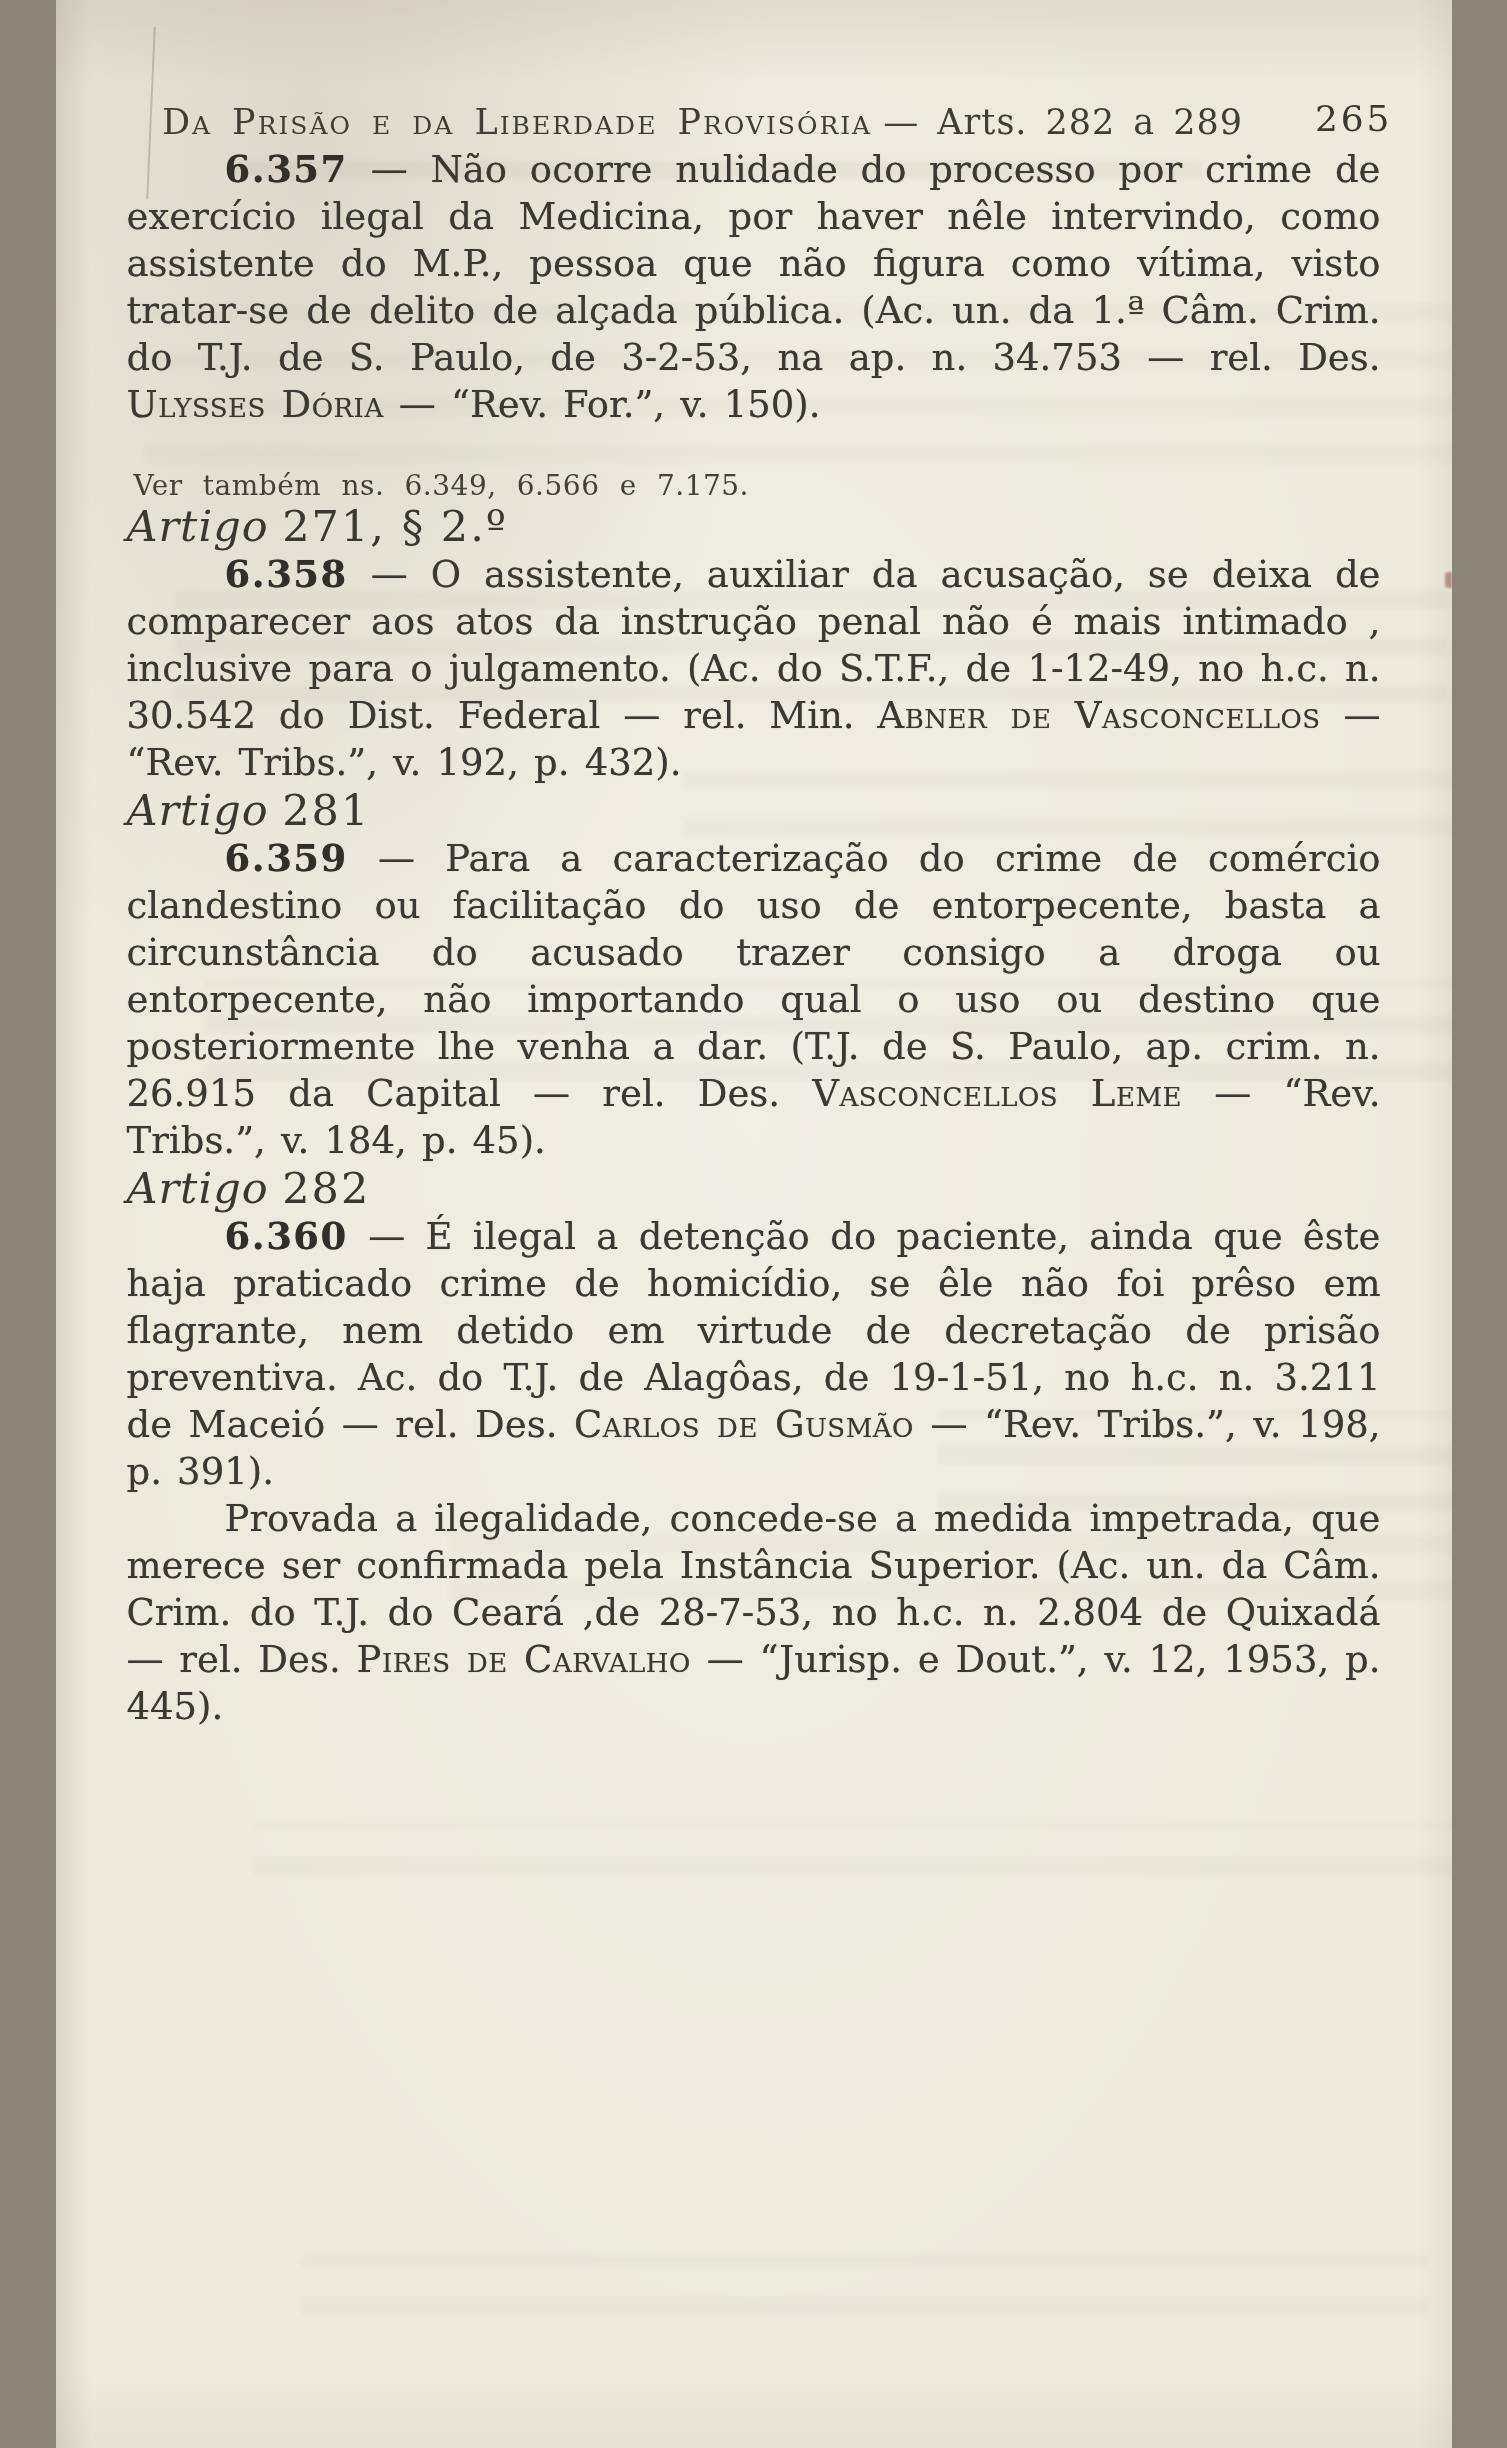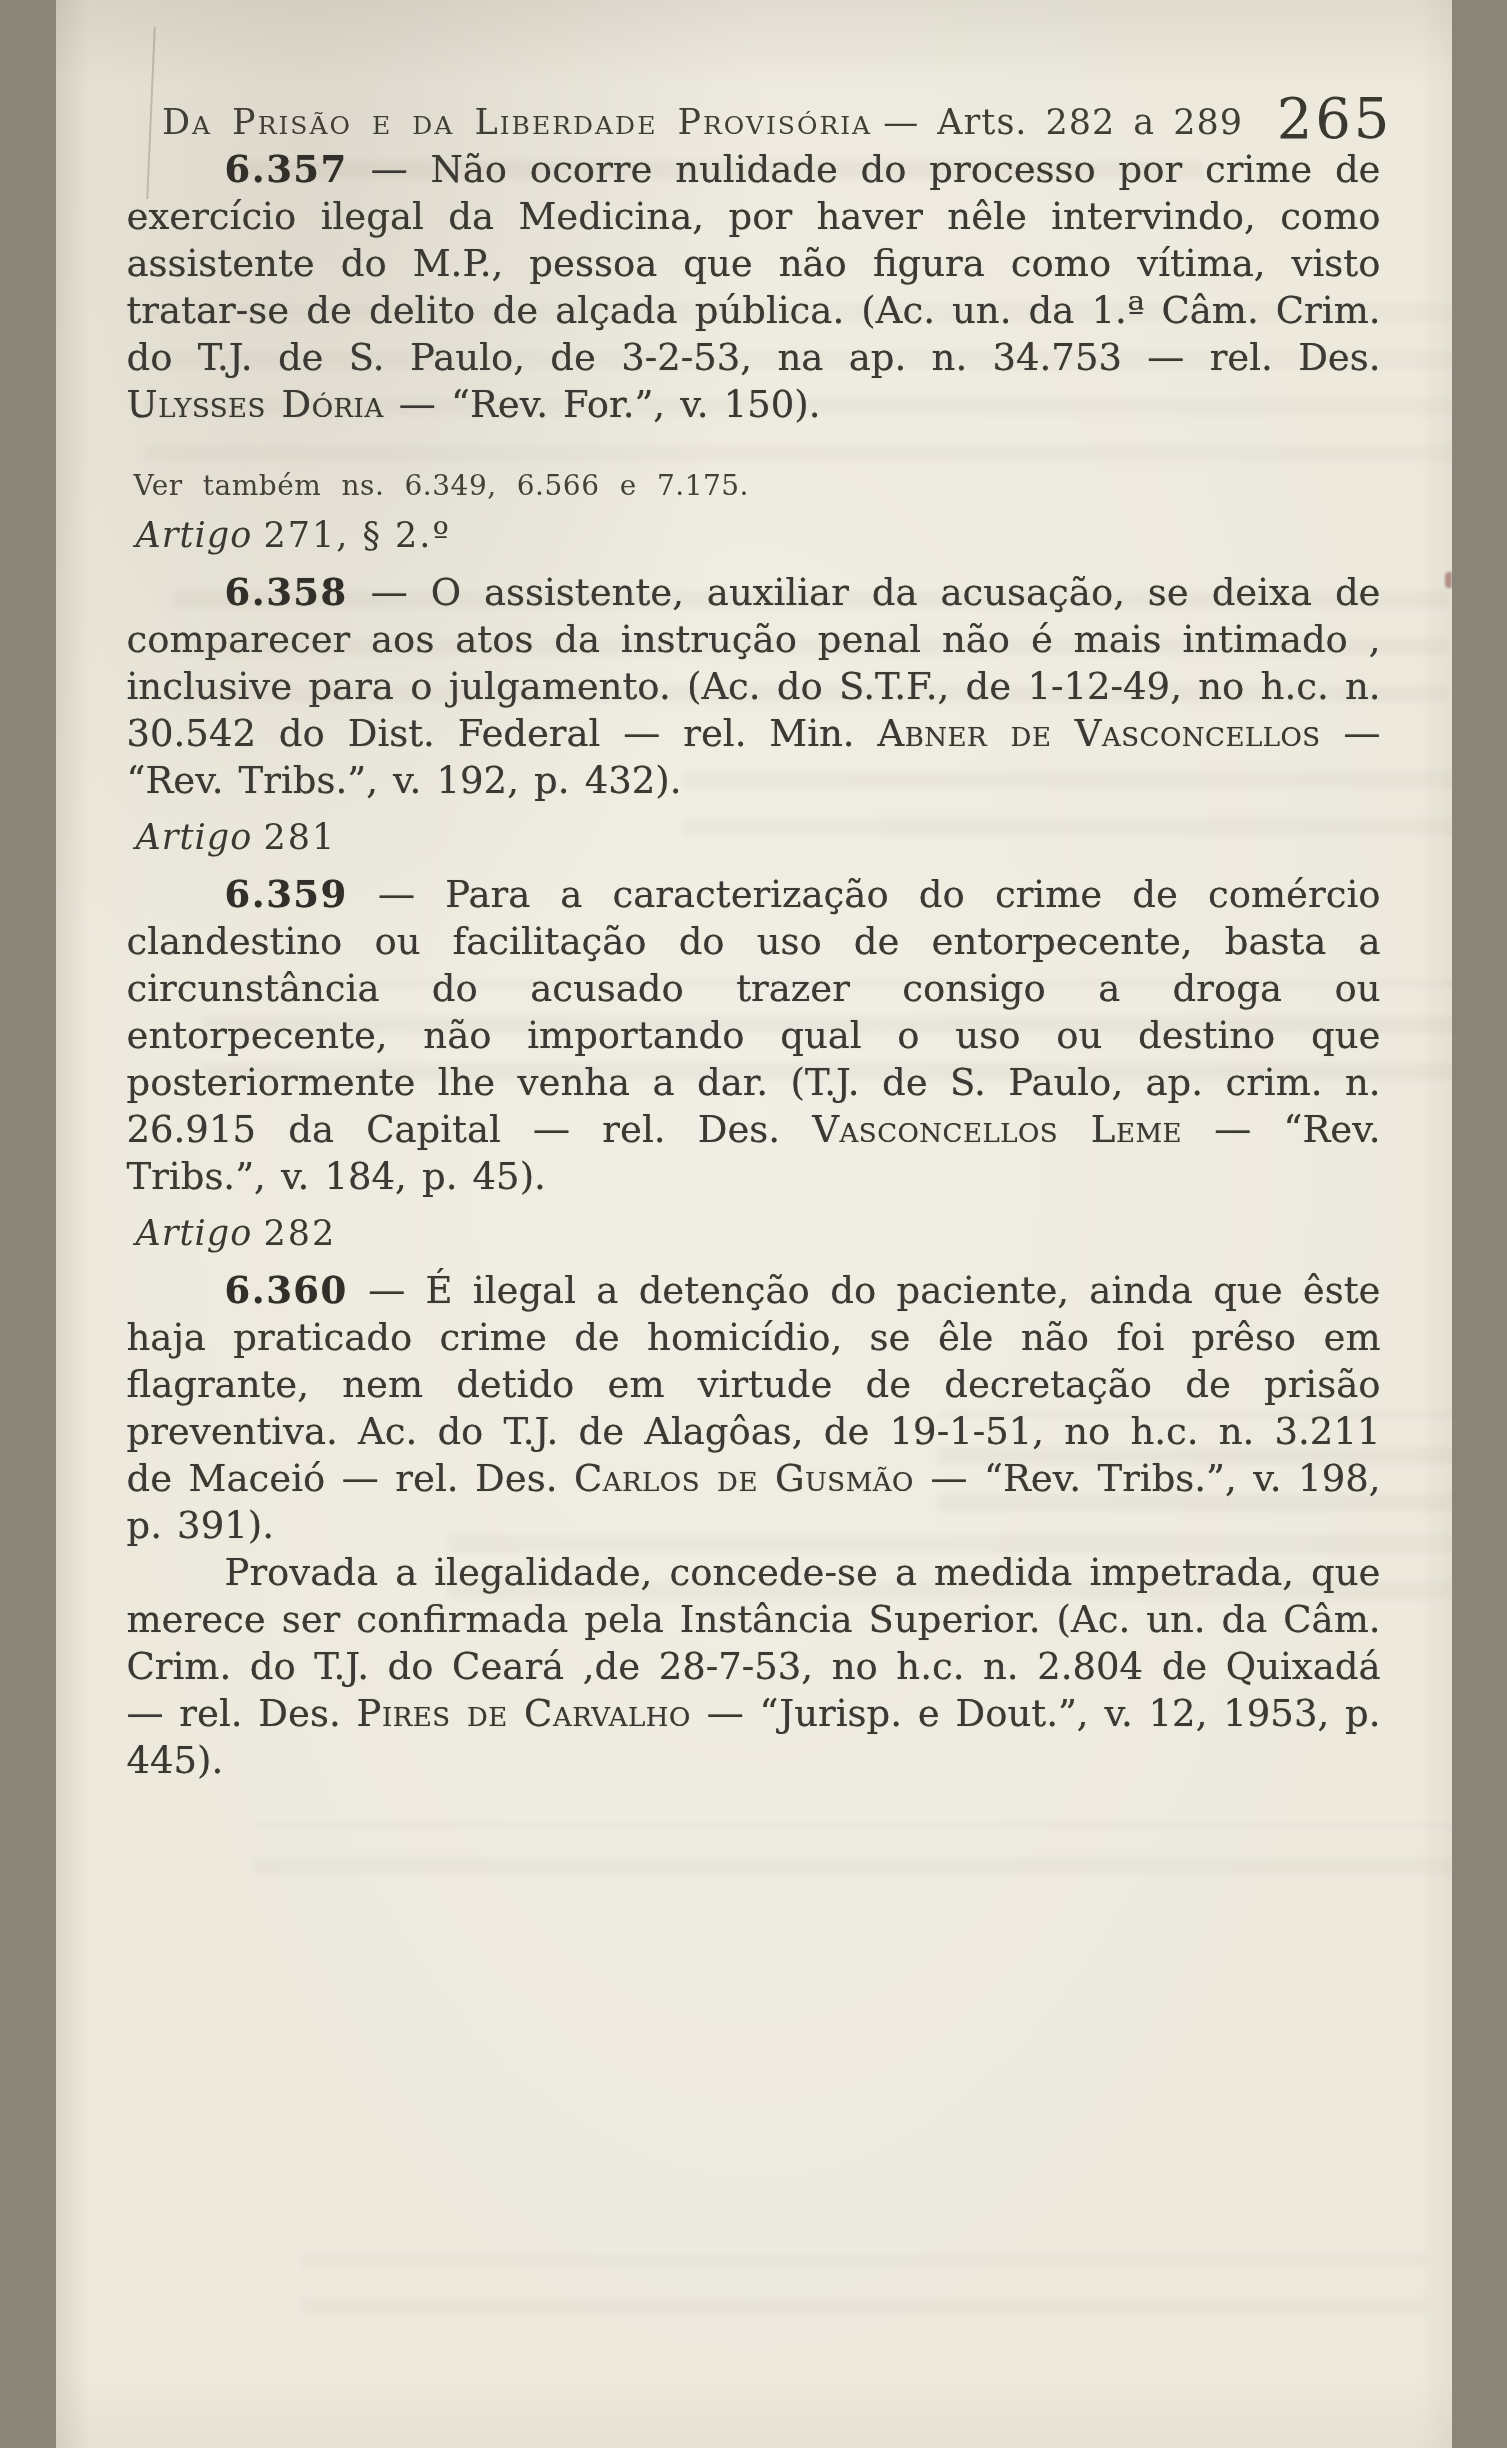--- a/index.html
+++ b/index.html
@@ -43,41 +43,41 @@
     color:#413d37;
   }
   .running-header .title-wrap{
     position:absolute;left:50%;transform:translateX(-50%);margin-left:-51px;
   }
   .sc{font-variant:small-caps;}
   .running-header .sc{letter-spacing:2px;word-spacing:6.9px;}
   .running-header .range{letter-spacing:1px;word-spacing:5.9px;}
   .pagenum{
     position:absolute;right:-11.8px;top:-3.9px;
-    font-size:56px;letter-spacing:2.9px;color:#3b3731;
+    font-size:36px;letter-spacing:2.9px;color:#3b3731;
   }
   p.law{
     margin:0;
     font-size:37px;line-height:47px;
     text-align:justify;text-align-last:left;
     word-spacing:3.4px;
     text-indent:98px;
     text-shadow:0 0 0.7px rgba(55,50,43,.55);
   }
   p.law .num{font-weight:bold;letter-spacing:1.5px;color:#322e29;margin-top:44px;}
   p.law .sc{letter-spacing:0.5px;}
   .note{
     margin:41px 0 0 127px;
     font-size:28px;line-height:33px;
     word-spacing:10.8px;letter-spacing:0.5px;
     color:#45413a;
   }
   h2.artigo{
-    margin:9px;font-weight:normal;
-    font-size:35px;line-height:49px;
+    margin:0;font-weight:normal;
+    font-size:43px;line-height:49px;
     color:#3b3732;
   }
   h2.artigo .it{font-style:italic;letter-spacing:1px;}
   h2.artigo .rest{letter-spacing:2px;}
   .mt-p6357{margin-top:63px;}
   .mt-note{margin-top:41px;margin-left:7px;}
   .mt-h271{margin-top:88px;}
   .mt-p6358{margin-top:45px;}
   .mt-h281{margin-top:82px;}
   .mt-p6359{margin-top:43px;}

